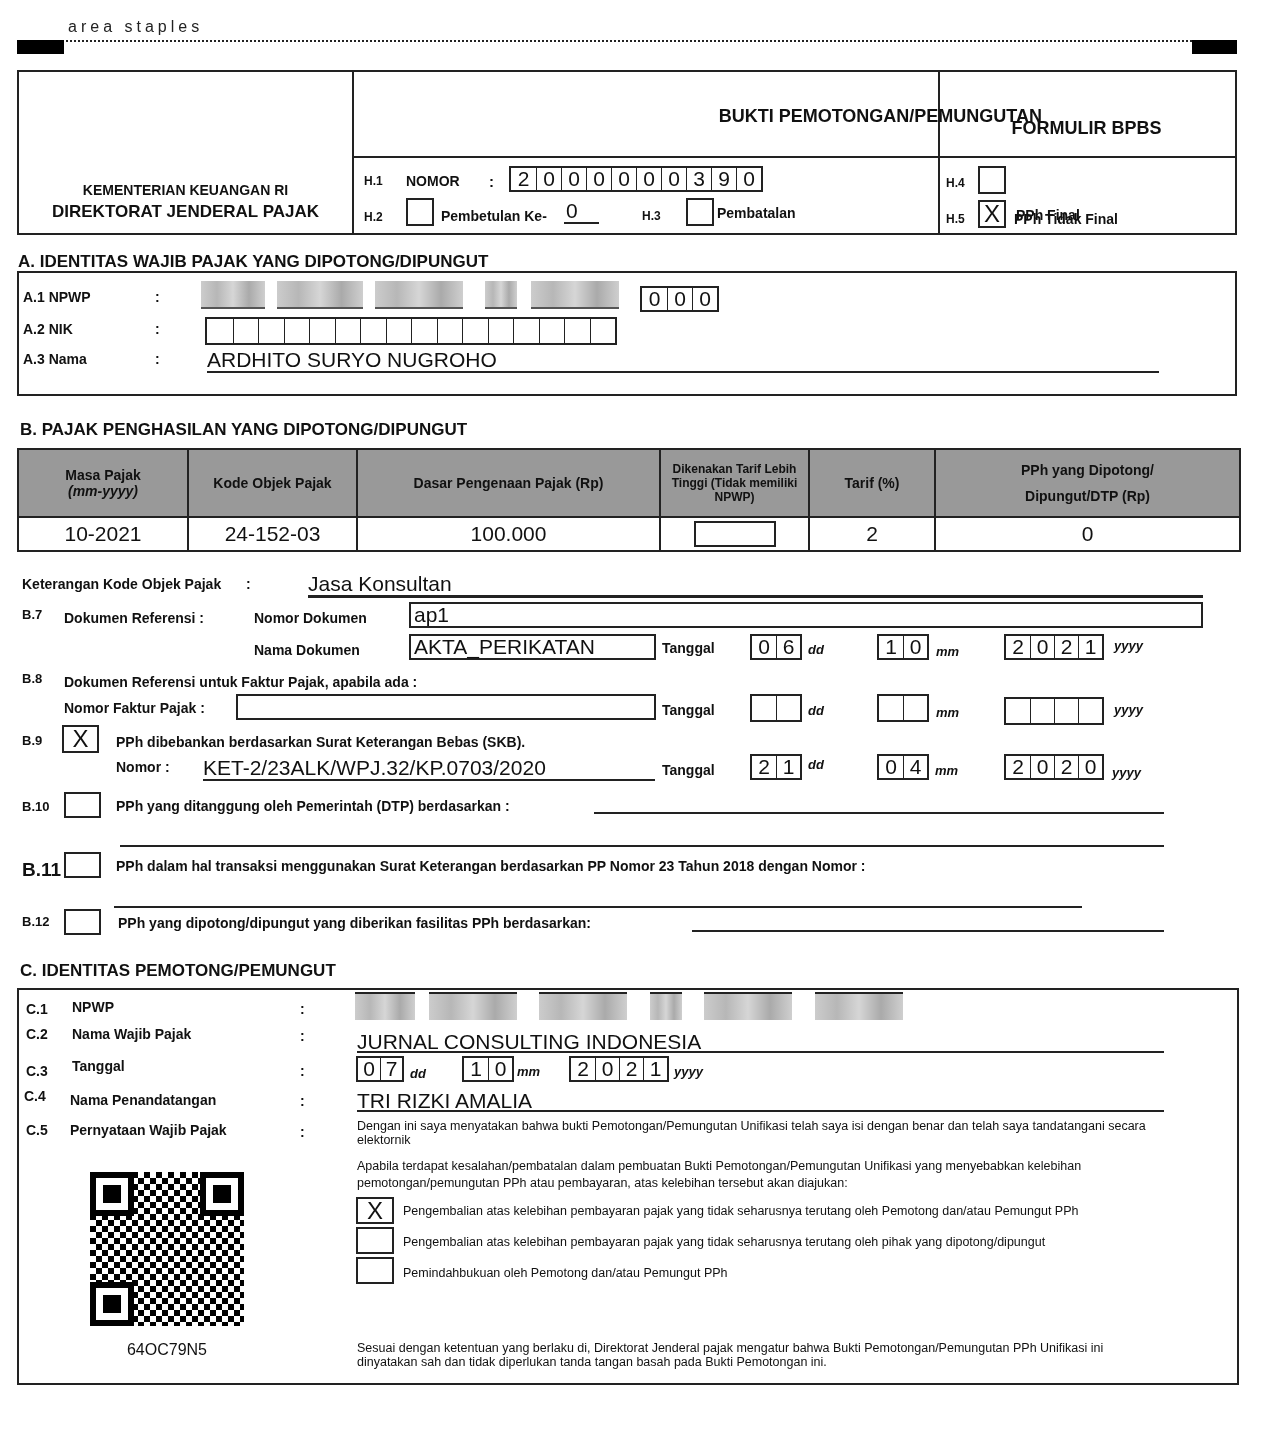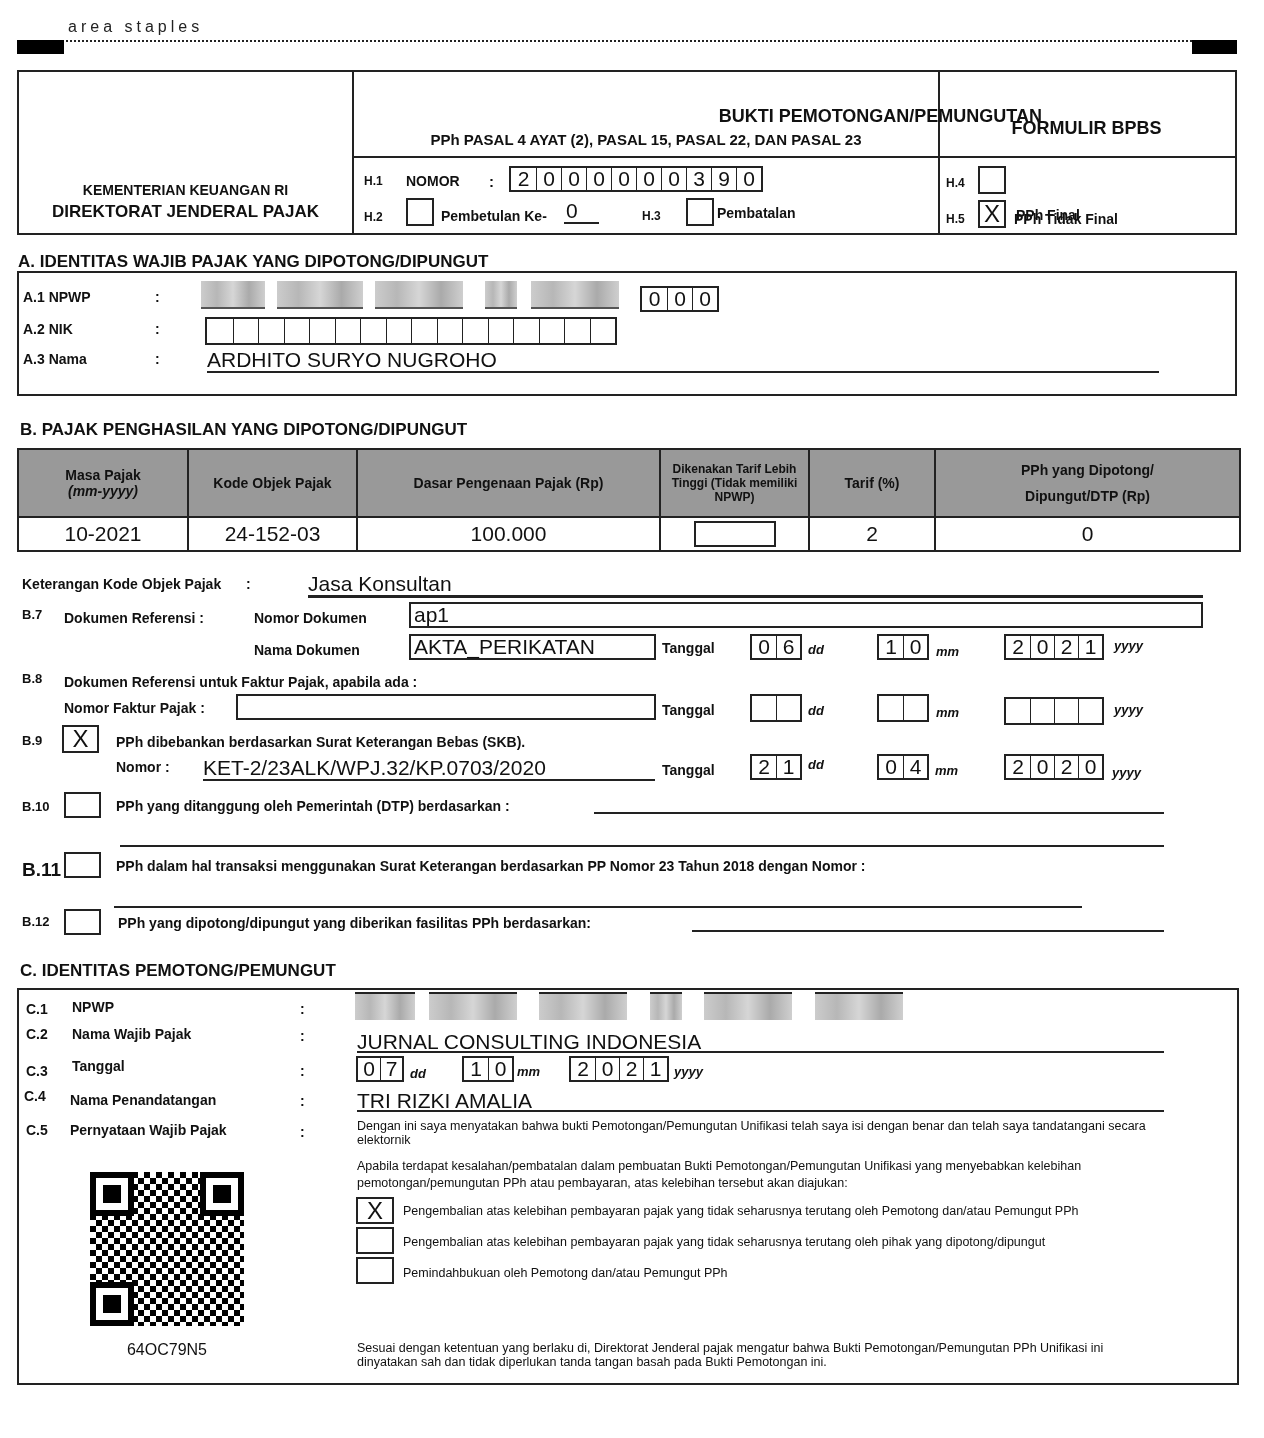--- a/index.html
+++ b/index.html
@@ -56,21 +56,20 @@
 <div class="abs staples-block-l"></div>
 <div class="abs staples-block-r"></div>
 
 <div class="abs hdr">
   <div class="abs hdr-left">
     <div class="abs lbl" style="left:0;width:333px;top:110px;text-align:center;font-size:14px;">KEMENTERIAN KEUANGAN RI</div>
     <div class="abs lbl" style="left:0;width:333px;top:130px;text-align:center;font-size:17px;">DIREKTORAT JENDERAL PAJAK</div>
   </div>
   <div class="abs hdr-mid-top">
     <div class="abs lbl" style="left:0;width:688px;top:34px;text-align:right;font-size:18px;">BUKTI PEMOTONGAN/PEMUNGUTAN</div>
-    <div class="abs lbl" style="left:0;width:584px;top:59px;text-align:center;font-size:15px;">PPh PASAL 4 AYAT (2), PASAL 15, PASAL 22, DAN PASAL 23</div>
   </div>
   <div class="abs hdr-mid-bot">
     <span class="abs lbl-sm" style="left:10px;top:16px;">H.1</span>
     <span class="abs lbl" style="left:52px;top:15px;font-size:14px;">NOMOR</span>
     <span class="abs lbl" style="left:135px;top:15px;">:</span>
     <div class="abs boxes" style="left:155px;top:8px;">
       <span style="width:25px">2</span>
       <span style="width:25px">0</span>
       <span style="width:25px">0</span>
       <span style="width:25px">0</span>

